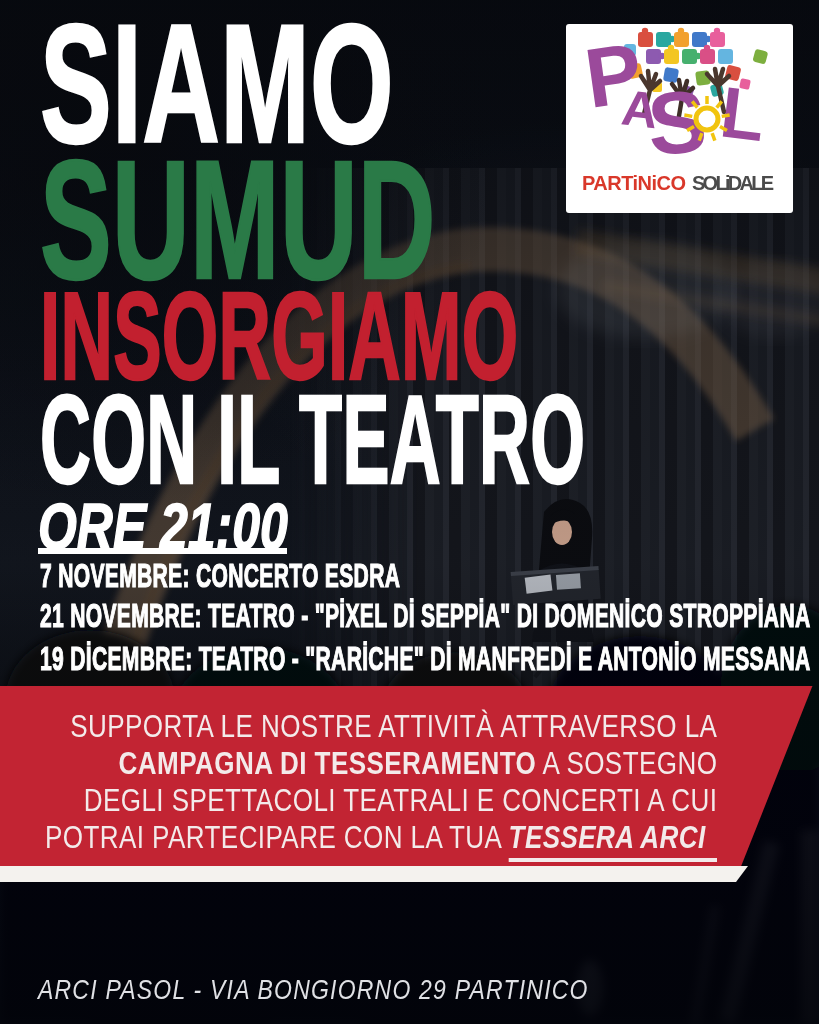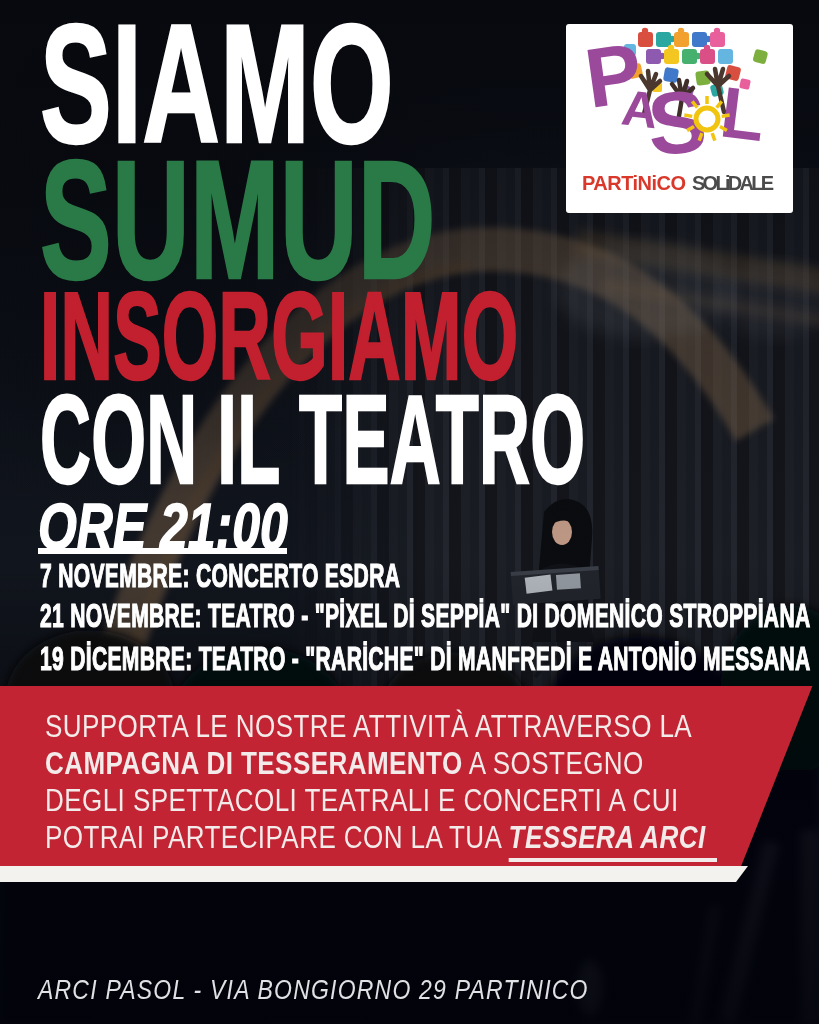--- a/index.html
+++ b/index.html
@@ -132,21 +132,21 @@
   <div class="title-line t3" style="color: rgb(194, 32, 47);">INSORGIAMO</div>
   <div class="title-line t4" style="color: rgb(255, 255, 255);">CON IL TEATRO</div>
 
   <div class="time">ORE 21:00</div>
   <div class="time-underline"></div>
 
   <div class="event e1">7 NOVEMBRE: CONCERTO ESDRA</div>
   <div class="event e2">21 NOVEMBRE: TEATRO - "PİXEL Dİ SEPPİA" DI DOMENİCO STROPPİANA</div>
   <div class="event e3">19 DİCEMBRE: TEATRO - "RARİCHE" Dİ MANFREDİ E ANTONİO MESSANA</div>
 
-  <div class="banner" style="background-color: rgb(194, 36, 51);">
+  <div class="banner" style="background-color: rgb(194, 36, 51); text-align: right;">
     <div class="banner-text" style="color: rgb(243, 234, 234);">
       <div>SUPPORTA LE NOSTRE ATTIVITÀ ATTRAVERSO LA</div>
       <div><b>CAMPAGNA DI TESSERAMENTO</b><span> A SOSTEGNO</span></div>
       <div>DEGLI SPETTACOLI TEATRALI E CONCERTI A CUI</div>
       <div><span>POTRAI PARTECIPARE CON LA TUA </span><span class="emph">TESSERA ARCI</span></div>
     </div>
   </div>
   <div class="white-strip" style="background-color: rgb(244, 242, 238);"></div>
 
   <div class="footer" style="color: rgb(224, 225, 229);">ARCI PASOL - VIA BONGIORNO 29 PARTINICO</div>

